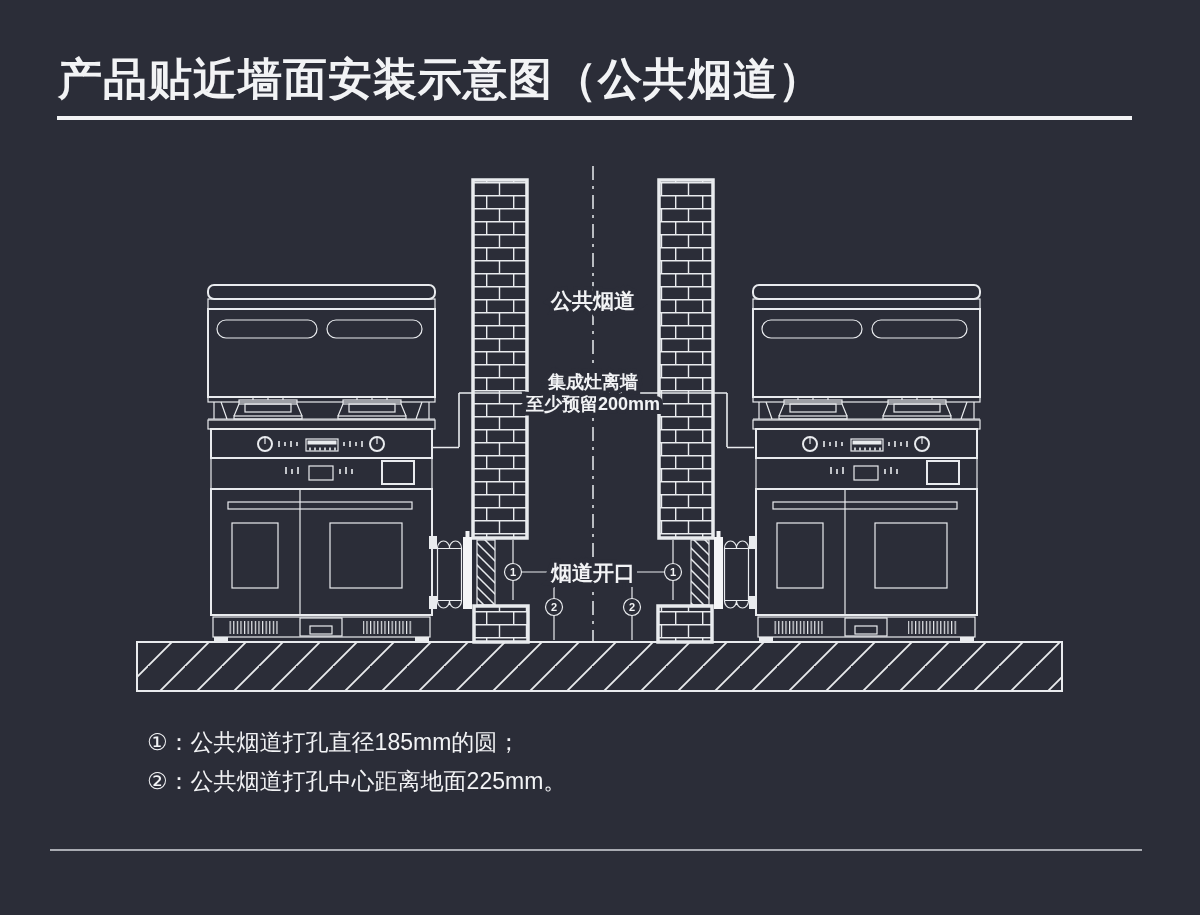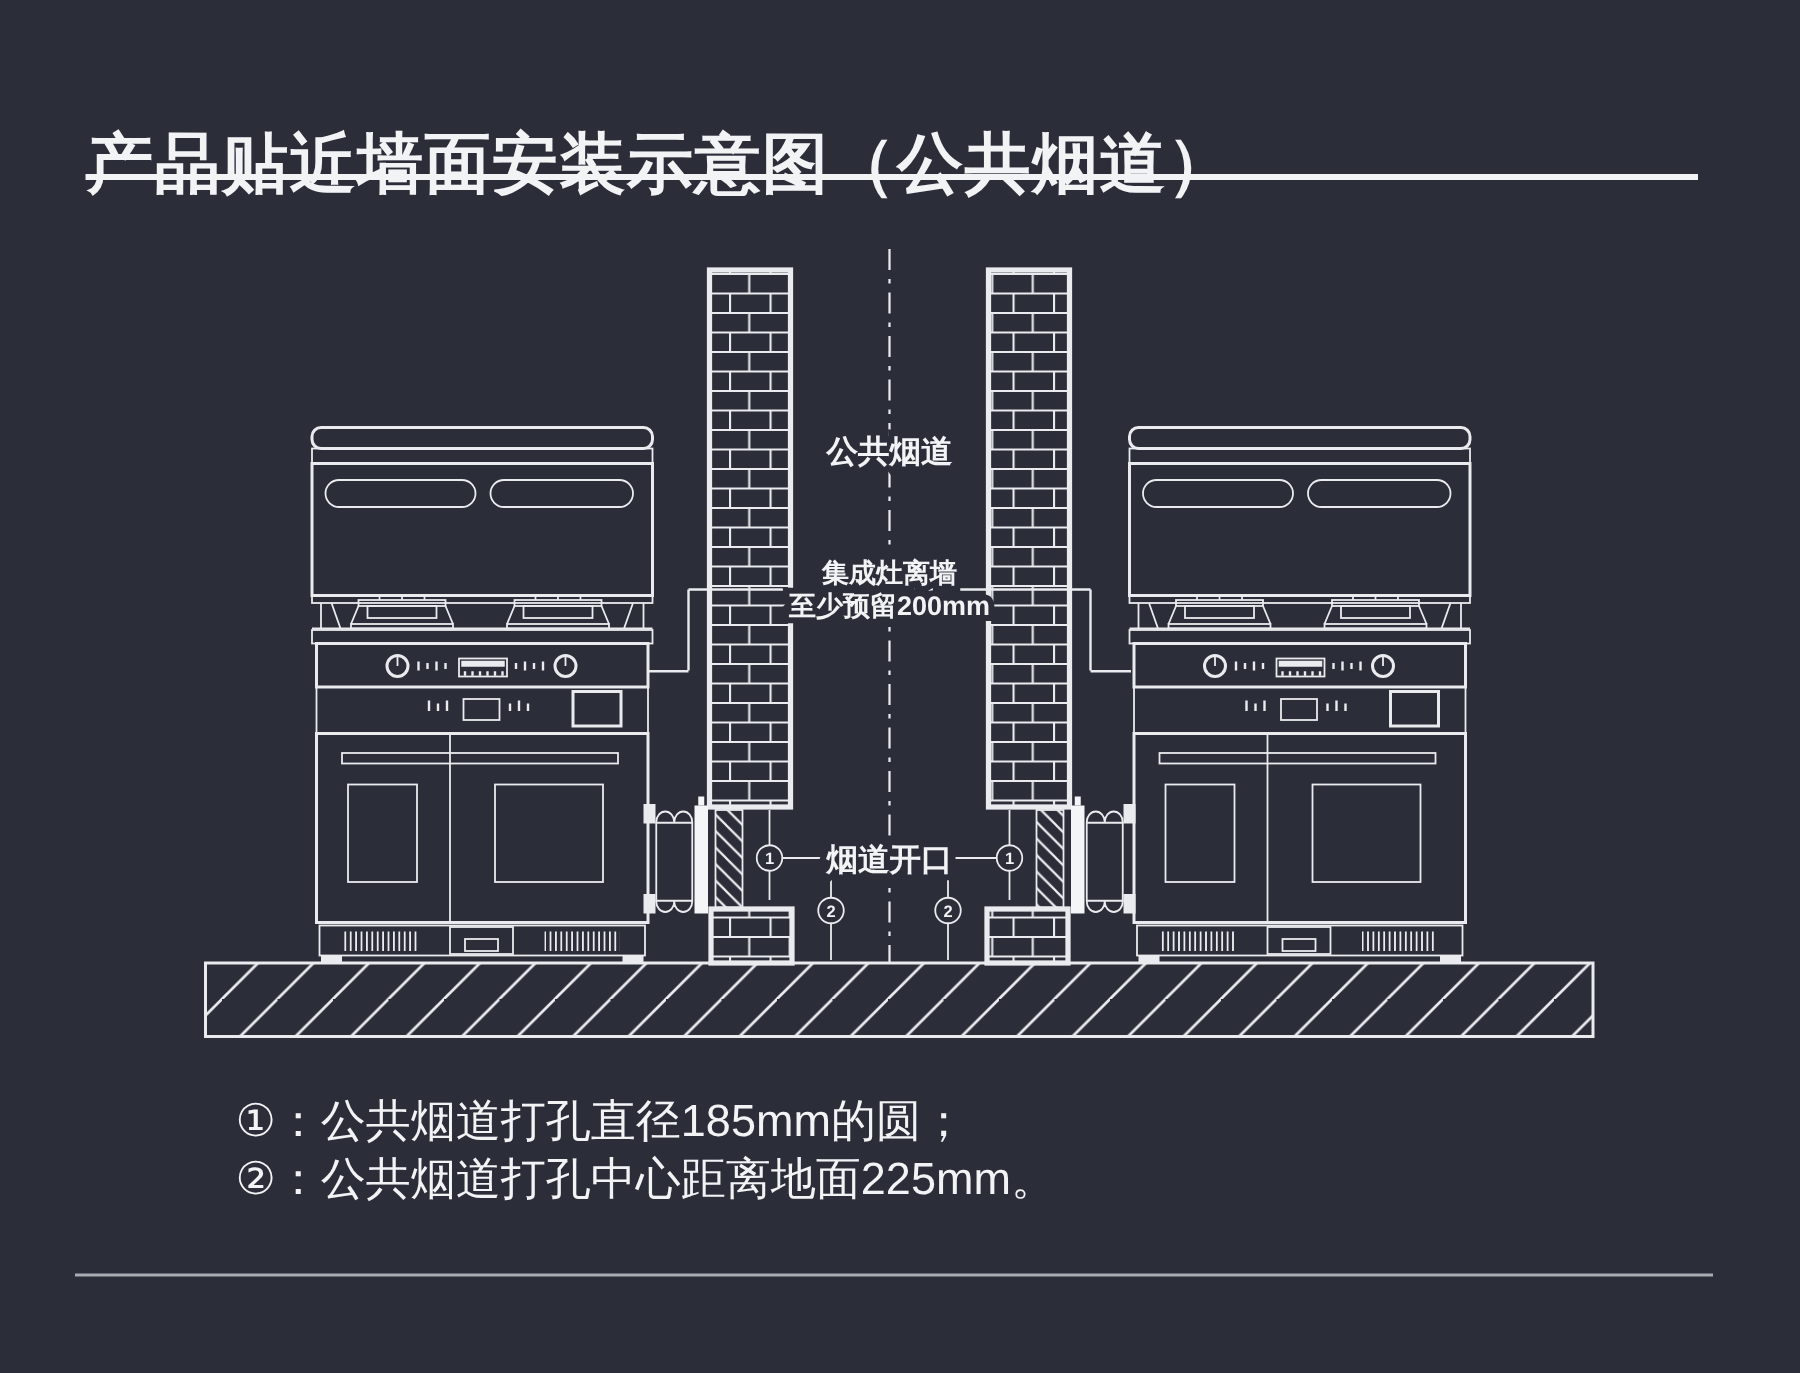--- a/index.html
+++ b/index.html
@@ -1,22 +1,22 @@
 <!DOCTYPE html>
 <html style="--bg: #2b2d38; --line: #e9ebee; --text: #f2f3f5; --divider: #a9abb2;"><head>
 <meta charset="utf-8">
 <style>
   :root { --bg:#2b2d38; --line:#e9ebee; --text:#f2f3f5; --divider:#a9abb2; }
   html,body{margin:0;padding:0}
   body{width:1200px;height:915px;background:var(--bg);position:relative;overflow:hidden;
        font-family:"Liberation Sans","DejaVu Sans",sans-serif;}
   .title{position:absolute;left:58px;top:50px;font-size:44px;font-weight:bold;color:var(--text);
-         letter-spacing:1px;white-space:nowrap;margin-top:30px;}
+         letter-spacing:1px;white-space:nowrap;}
   .title-rule{position:absolute;left:57px;top:116px;width:1075px;height:4px;background:var(--text);}
-  .note{position:absolute;left:157px;font-size:30px;color:var(--text);white-space:nowrap;}
+  .note{position:absolute;left:147px;font-size:23px;color:var(--text);white-space:nowrap;}
   .note1{top:727px}
   .note2{top:766px}
   .bottom-rule{position:absolute;left:50px;top:849px;width:1092px;height:2px;background:var(--divider);}
   svg{position:absolute;left:0;top:0;}
   
   .s  {stroke:var(--line);fill:none;}
   .sh {stroke:var(--line);}           
   .w1 {stroke-width:1.2px;}
   .w15{stroke-width:1.6px;}
   .w2 {stroke-width:2px;}

